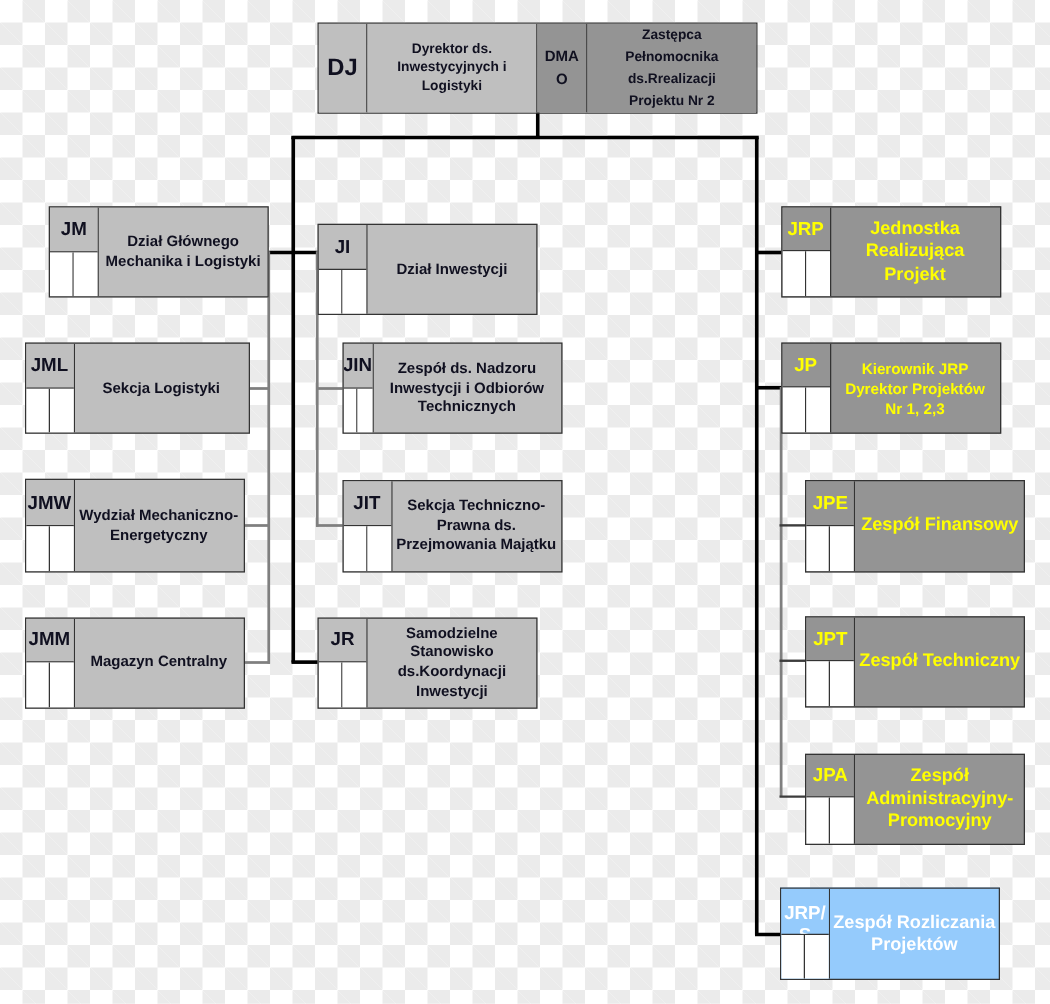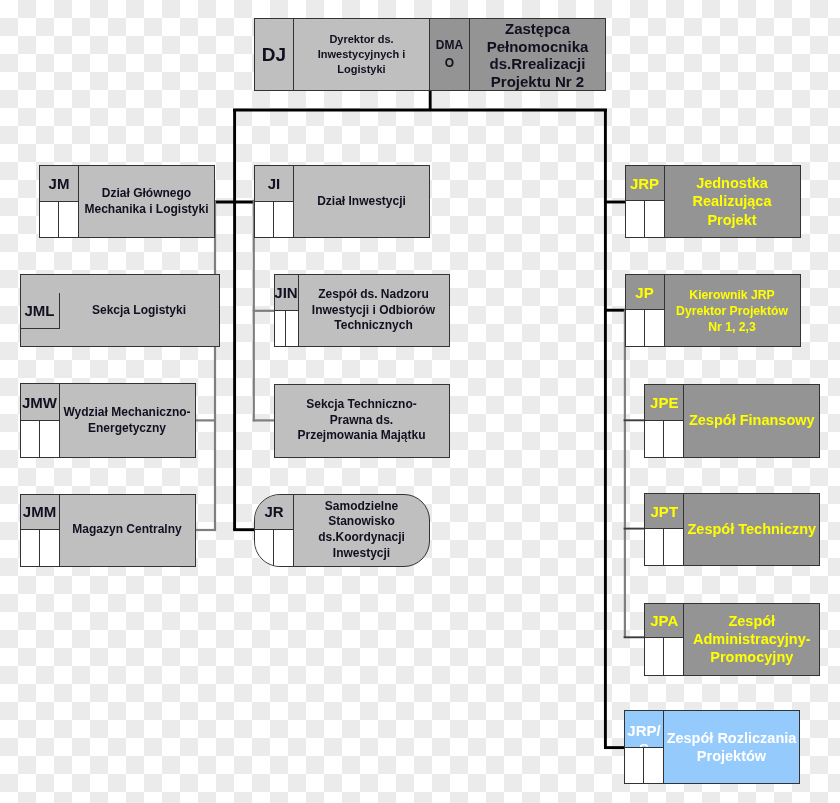--- a/index.html
+++ b/index.html
@@ -95,21 +95,21 @@
         <div class="tline">Inwestycyjnych i</div>
         <div class="tline">Logistyki</div>
       </div>
     </div>
     <div class="rcell dgk" style="width:40px;font-size:12px;line-height:17.6px;">
       <div>
         <div class="tline">DMA</div>
         <div class="tline">O</div>
       </div>
     </div>
-    <div class="rcell dgk last" style="width:135px;font-size:15px;line-height:17.5px;padding-top:1px;">
+    <div class="rcell dgk last" style="width:135px;font-size:11px;line-height:17.5px;padding-top:1px;">
       <div>
         <div class="tline">Zastępca</div>
         <div class="tline">Pełnomocnika</div>
         <div class="tline">ds.Rrealizacji</div>
         <div class="tline">Projektu Nr 2</div>
       </div>
     </div>
   </div>
 
   <div class="node lg" style="left:39px;top:165px;width:176px;height:73px;">
@@ -121,21 +121,21 @@
         <div class="sub first"></div>
         <div class="sub"></div>
       </div>
     </div>
     <div class="title" style="font-size:12px;line-height:15.7px;">
       <div class="tline">Dział Głównego</div>
       <div class="tline">Mechanika i Logistyki</div>
     </div>
   </div>
 
-  <div class="node lg" style="left:19.5px;top:274px;width:200px;height:73px;align-items:center;">
+  <div class="node lg" style="left:19.5px;top:274px;width:180px;height:73px;">
     <div class="lcol" style="width:39px;">
       <div class="code lg" style="height:36px;font-size:15px;">
         <span>JML</span>
       </div>
       <div class="subrow">
         <div class="sub first"></div>
         <div class="sub"></div>
       </div>
     </div>
     <div class="title" style="font-size:12px;line-height:15.7px;">
@@ -167,21 +167,21 @@
         <div class="sub first"></div>
         <div class="sub"></div>
       </div>
     </div>
     <div class="title" style="font-size:12px;line-height:15.7px;">
       <div class="tline">Wydział Mechaniczno-</div>
       <div class="tline">Energetyczny</div>
     </div>
   </div>
 
-  <div class="node lg" style="left:254px;top:165px;width:176px;height:73px;">
+  <div class="node lg" style="left:254px;top:179px;width:176px;height:73px;">
     <div class="lcol" style="width:39px;">
       <div class="code lg" style="height:36px;font-size:15px;">
         <span>JI</span>
       </div>
       <div class="subrow">
         <div class="sub first"></div>
         <div class="sub"></div>
       </div>
     </div>
     <div class="title" style="font-size:12px;line-height:15.7px;">
@@ -200,28 +200,37 @@
       </div>
     </div>
     <div class="title" style="font-size:12px;line-height:15.7px;">
       <div class="tline">Zespół ds. Nadzoru</div>
       <div class="tline">Inwestycji i Odbiorów</div>
       <div class="tline">Technicznych</div>
     </div>
   </div>
 
   <div class="node lg" style="left:273.5px;top:383.5px;width:176px;height:74px;">
+    <div class="lcol" style="width:39px;">
+      <div class="code lg" style="height:36.5px;font-size:15px;">
+        <span>JIT</span>
+      </div>
+      <div class="subrow">
+        <div class="sub first"></div>
+        <div class="sub"></div>
+      </div>
+    </div>
     <div class="title" style="font-size:12px;line-height:15.7px;">
       <div class="tline">Sekcja Techniczno-</div>
       <div class="tline">Prawna ds.</div>
       <div class="tline">Przejmowania Majątku</div>
     </div>
   </div>
 
-  <div class="node lg" style="left:254px;top:493.5px;width:176px;height:73px;border-radius:26px;">
+  <div class="node lg" style="left:254px;top:493.5px;width:176px;height:73px;">
     <div class="lcol" style="width:39px;">
       <div class="code lg" style="height:35.5px;font-size:15px;">
         <span>JR</span>
       </div>
       <div class="subrow">
         <div class="sub first"></div>
         <div class="sub"></div>
       </div>
     </div>
     <div class="title" style="font-size:12px;line-height:15.7px;">

